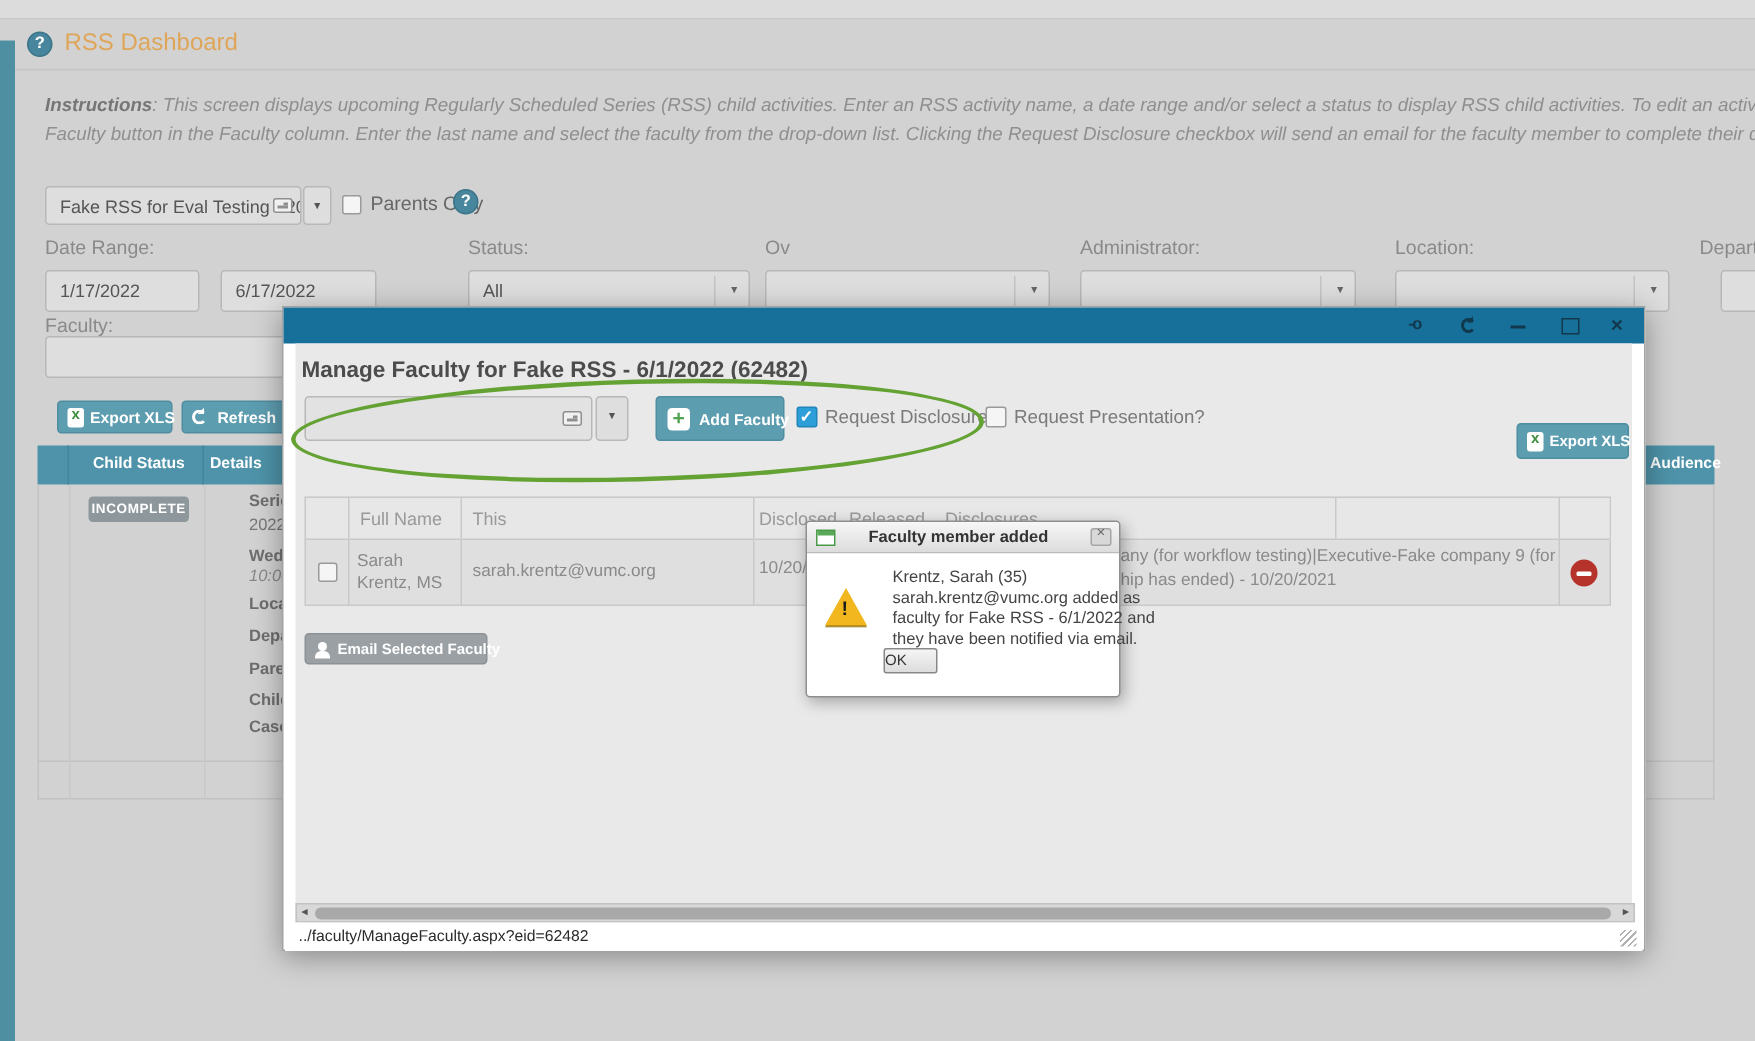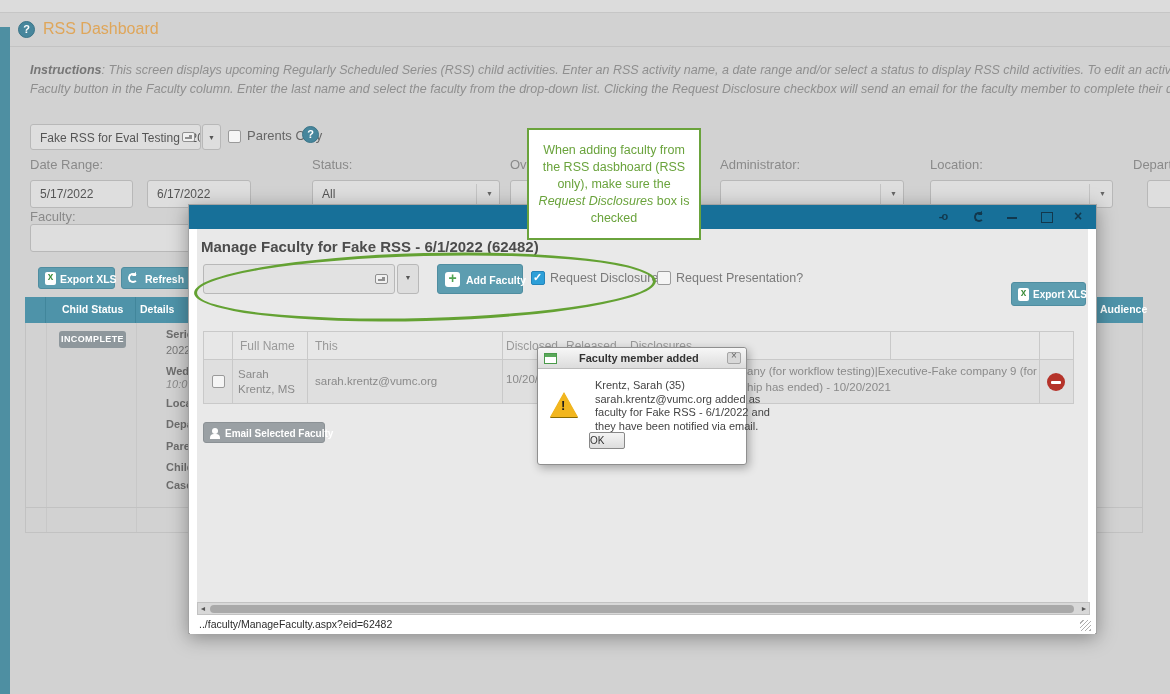--- a/index.html
+++ b/index.html
@@ -141,21 +141,21 @@
   <div class="abs lbl" style="left:247px; top:128px; color:#666;">Parents Only</div>
   <div class="abs helpcircle" style="left:302px; top:126px;"></div>
 
   <div class="abs lbl" style="left:30px; top:157px;">Date Range:</div>
   <div class="abs lbl" style="left:312px; top:157px;">Status:</div>
   <div class="abs lbl" style="left:510px; top:157px;">Ov</div>
   <div class="abs lbl" style="left:720px; top:157px;">Administrator:</div>
   <div class="abs lbl" style="left:930px; top:157px;">Location:</div>
   <div class="abs lbl" style="left:1133px; top:157px;">Departm</div>
 
-  <div class="abs inp" style="left:30px; top:180px; width:103px; height:28px; line-height:27px;">5/17/2022</div>
+  <div class="abs inp" style="left:30px; top:180px; width:103px; height:28px; line-height:27px;">1/17/2022</div>
   <div class="abs inp" style="left:147px; top:180px; width:104px; height:28px; line-height:27px;">6/17/2022</div>
   <div class="abs sel" style="left:312px; top:180px; width:188px; height:28px; line-height:27px;">All</div>
   <div class="abs sel" style="left:510px; top:180px; width:190px; height:28px;"></div>
   <div class="abs sel" style="left:720px; top:180px; width:184px; height:28px;"></div>
   <div class="abs sel" style="left:930px; top:180px; width:183px; height:28px;"></div>
   <div class="abs inp" style="left:1147px; top:180px; width:100px; height:28px;"></div>
 
   <div class="abs lbl" style="left:30px; top:209px;">Faculty:</div>
   <div class="abs inp" style="left:30px; top:224px; width:430px; height:28px;"></div>
 
@@ -274,18 +274,15 @@
     <div class="abs warn"></div>
     <div class="abs plines">
       <div>Krentz, Sarah (35)</div>
       <div>sarah.krentz@vumc.org added as</div>
       <div>faculty for Fake RSS - 6/1/2022 and</div>
       <div>they have been notified via email.</div>
     </div>
     <div class="abs okbtn">OK</div>
   </div>
 
-  <div class="abs greennote">
-    <span>When adding faculty from the RSS dasbhoard (RSS only), make sure the </span><i>Request Disclosures</i><span> box is checked</span>
-  </div>
   <div class="abs ellipse"></div>
 
 </div>
 
 </body></html>

